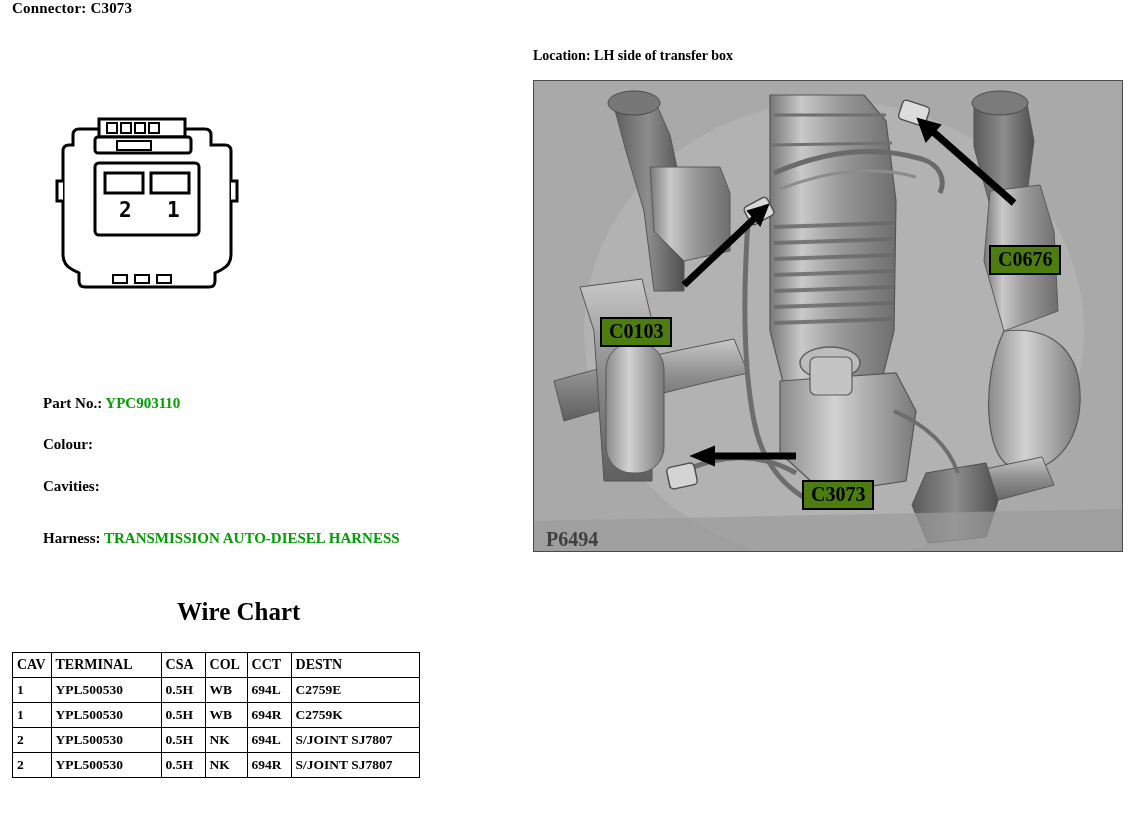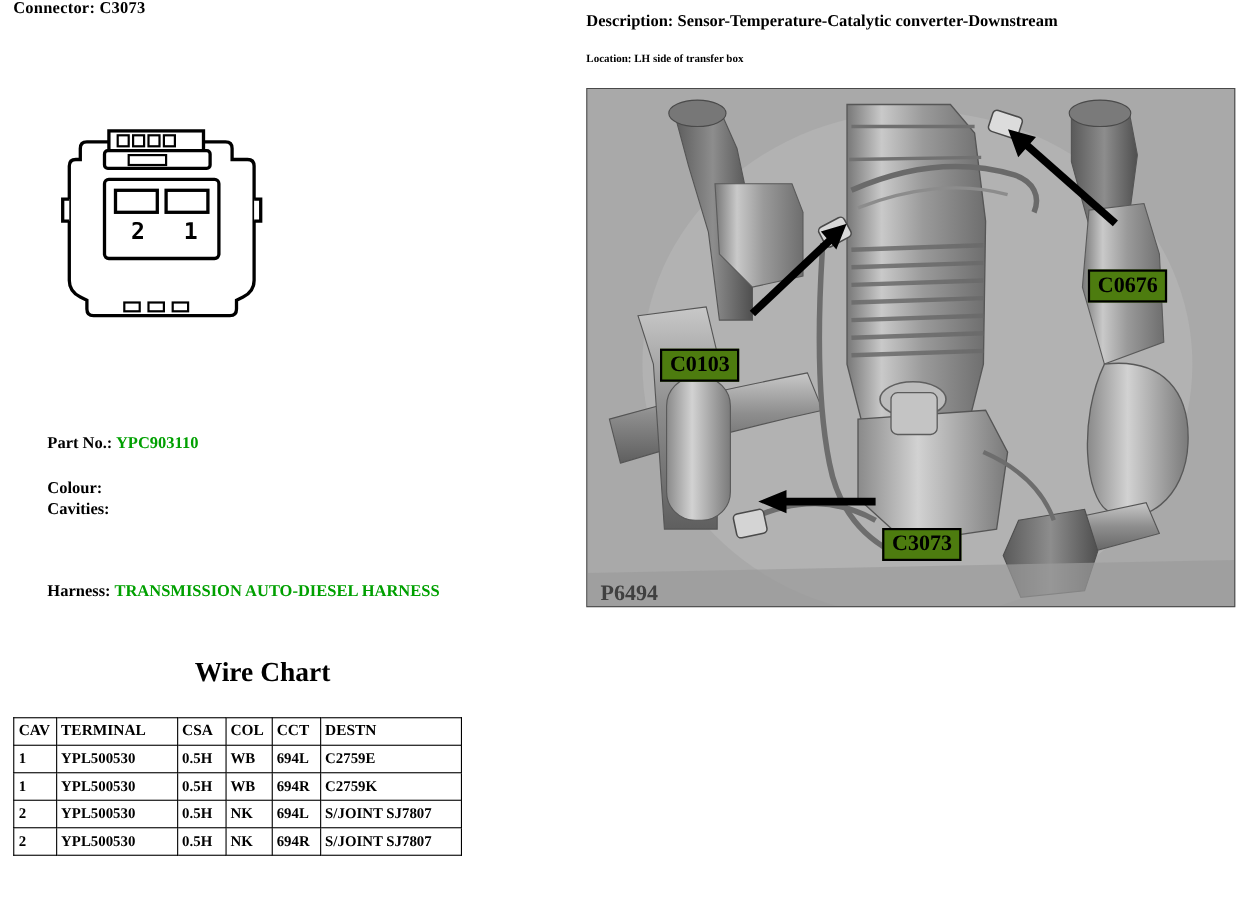--- a/index.html
+++ b/index.html
@@ -57,21 +57,21 @@
     font-size: 15px;
     font-weight: bold;
     white-space: nowrap;
     margin-left: 31px;
   }
   .field .val-green {
     color: #00a000;
   }
   .f-part { top: 395px; }
   .f-colour { top: 436px; }
-  .f-cavities { top: 455px; }
+  .f-cavities { top: 478px; }
   .f-harness { top: 530px; }
 
   
   .wire-title {
     position: absolute;
     left: 166px;
     top: 598px;
     font-size: 25px;
     font-weight: bold;
     margin-left: 11px;
@@ -108,21 +108,21 @@
     left: 533px;
     top: 12px;
     font-size: 15px;
     font-weight: bold;
     white-space: nowrap;
   }
   .loc {
     position: absolute;
     left: 533px;
     top: 48px;
-    font-size: 10px;
+    font-size: 14px;
     font-weight: bold;
     white-space: nowrap;
   }
   .photo {
     position: absolute;
     left: 533px;
     top: 80px;
     width: 588px;
     height: 470px;
     background: #a9a9a9;
@@ -260,24 +260,20 @@
         <td>2</td>
         <td>YPL500530</td>
         <td>0.5H</td>
         <td>NK</td>
         <td>694R</td>
         <td>S/JOINT SJ7807</td>
       </tr>
     </tbody>
   </table>
 
-  <div class="desc">
-    <span>Description:</span>
-    <span>Sensor-Temperature-Catalytic converter-Downstream</span>
-  </div>
 
   <div class="loc">
     <span>Location:</span>
     <span>LH side of transfer box</span>
   </div>
 
   <div class="photo">
     <svg width="588" height="470" viewBox="0 0 588 470" xmlns="http://www.w3.org/2000/svg">
       <defs>
         <linearGradient id="gMet" x1="0" y1="0" x2="1" y2="0">

